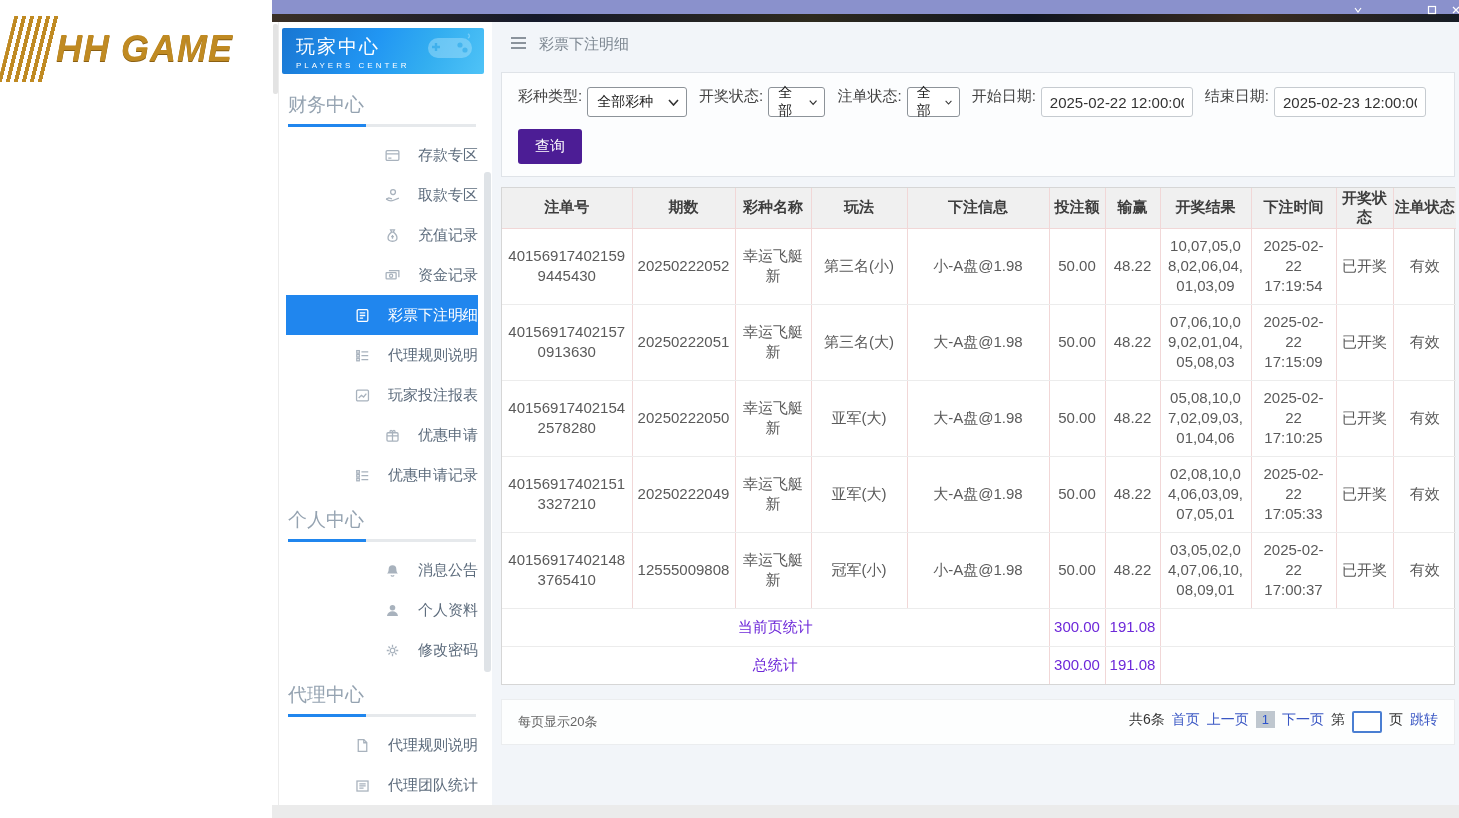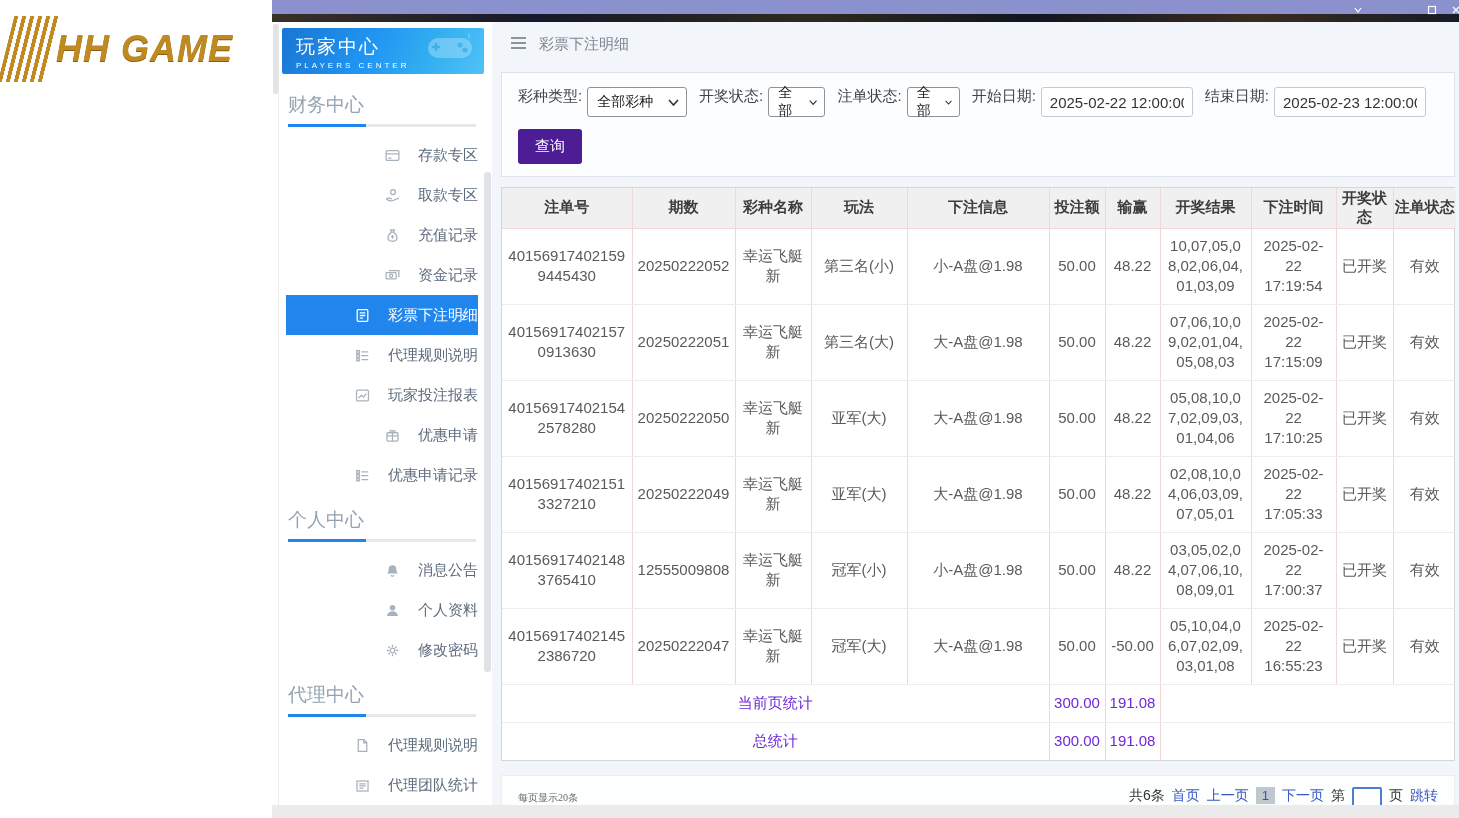--- a/index.html
+++ b/index.html
@@ -69,21 +69,21 @@
     padding:4px 4px; text-align:center; vertical-align:middle; line-height:1.35; }
   td:last-child { border-right:none; }
   tr.data-row { height:76px; }
   td.brk { word-break:break-all; }
   tr.sum-row { height:38px; }
   tr.sum-row td { font-size:15px; color:#6d28d9; }
   tbody tr:last-child td { border-bottom:none; }
 
   .pager { margin:14px 16px 0 9px; height:46px; background:#fdfefe; border:1px solid #ebedef;
     display:flex; align-items:center; justify-content:space-between; padding:0 16px; }
-  .pager-left { font-size:10px; color:#666;font-family:Liberation Serif, serif; }
+  .pager-left { font-size:13px; color:#666; }
   .pager-right { display:flex; align-items:flex-start; gap:7px; font-size:14px; color:#333; }
   .plink { color:#3a57c4; cursor:pointer; }
   .pcur { background:#bfc7cf; color:#2d53cc; padding:1px 6px; font-size:13px; cursor:default; }
   .pjump-input { width:30px; height:22px; border:2px solid #4a7ed2; border-radius:2px; }
 </style>
 </head>
 <body>
 
 <div class="logo-pane">
   <div class="logo-wrap">
@@ -383,33 +383,20 @@
                 <td>幸运飞艇新</td>
                 <td>冠军(小)</td>
                 <td>小-A盘@1.98</td>
                 <td>50.00</td>
                 <td>48.22</td>
                 <td class="brk">03,05,02,04,07,06,10,08,09,01</td>
                 <td>2025-02-22 17:00:37</td>
                 <td>已开奖</td>
                 <td>有效</td>
               </tr>
-              <tr class="data-row">
-                <td class="brk">401569174021452386720</td>
-                <td>20250222047</td>
-                <td>幸运飞艇新</td>
-                <td>冠军(大)</td>
-                <td>大-A盘@1.98</td>
-                <td>50.00</td>
-                <td>-50.00</td>
-                <td class="brk">05,10,04,06,07,02,09,03,01,08</td>
-                <td>2025-02-22 16:55:23</td>
-                <td>已开奖</td>
-                <td>有效</td>
-              </tr>
               <tr class="sum-row">
                 <td colspan="5">当前页统计</td>
                 <td>300.00</td>
                 <td>191.08</td>
                 <td colspan="4"></td>
               </tr>
               <tr class="sum-row">
                 <td colspan="5">总统计</td>
                 <td>300.00</td>
                 <td>191.08</td>

